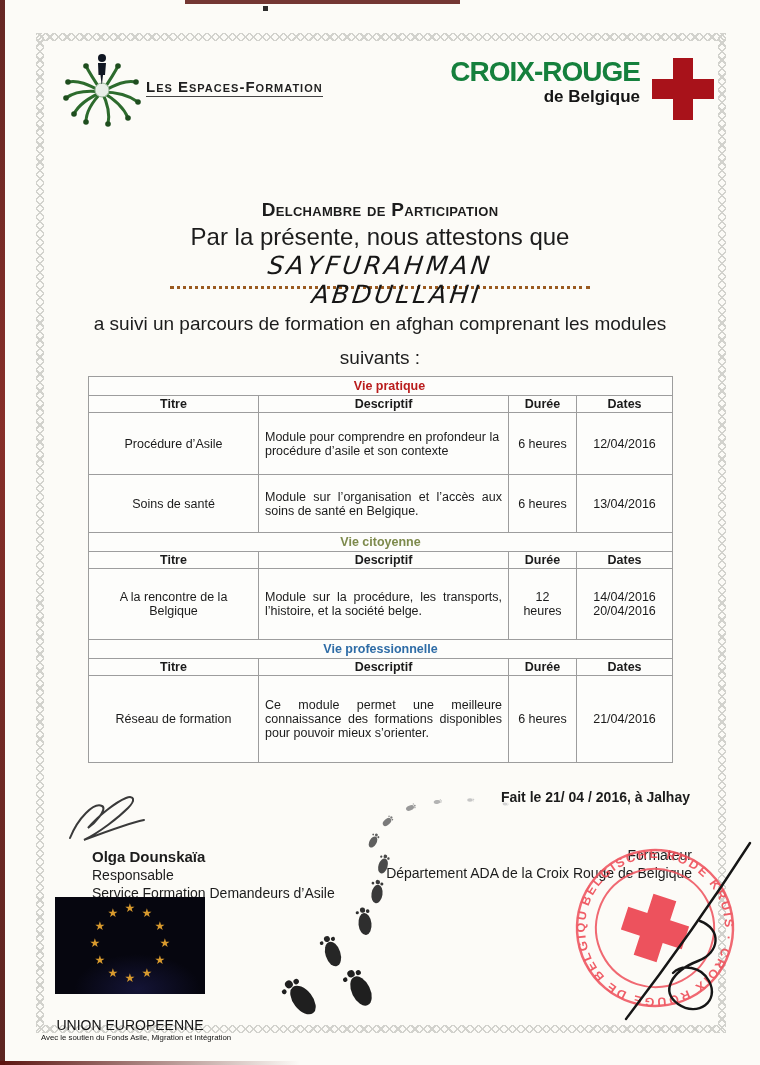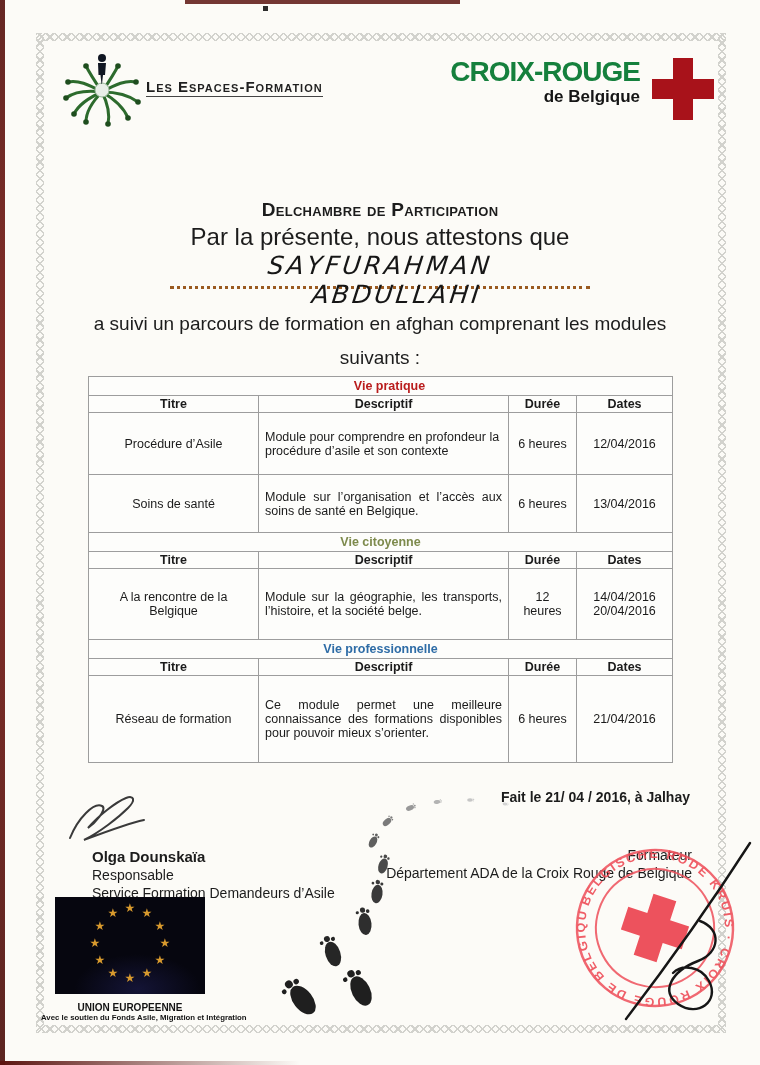--- a/index.html
+++ b/index.html
@@ -63,22 +63,22 @@
   .signer-left { position:absolute; left:92px; top:848px; font-size:14px; line-height:18px; }
   .signer-left .sname { font-size:15px; font-weight:700; }
   .signer-right { position:absolute; right:68px; top:846px; text-align:right; font-size:14px; line-height:18px; z-index:2; white-space:nowrap; }
   .signer-right .sname { font-size:14.5px; font-weight:700; }
 
   
   .eu { position:absolute; left:55px; top:897px; width:150px; }
   .eu-flag { position:relative; width:150px; height:97px; background:
       radial-gradient(90px 50px at 55% 95%, #141436 0%, rgba(20,20,54,0) 70%), #06060f; overflow:hidden; }
   .eu-flag .st { position:absolute; font-size:12px; color:#d89a2e; transform:translate(-50%,-50%); line-height:1; }
-  .eu-cap1 { margin-top:8px; text-align:center; font-size:10px; font-weight:700; color:#131313; }
-  .eu-cap2 { margin-left:-14px; width:178px; text-align:left; font-size:7.8px; font-weight:700; color:#131313; white-space:nowrap; }
+  .eu-cap1 { margin-top:23px; text-align:center; font-size:14px; font-weight:400; color:#131313; }
+  .eu-cap2 { margin-left:-14px; width:178px; text-align:left; font-size:7.8px; font-weight:400; color:#131313; white-space:nowrap; }
 
   
   .footprints { position:absolute; left:265px; top:793px; z-index:1; }
   .stamp { position:absolute; left:565px; top:838px; z-index:3; opacity:.88; }
   .stamp-sign { position:absolute; left:588px; top:833px; z-index:4; }
 </style>
 </head>
 <body>
 
 <div class="page">
@@ -183,21 +183,21 @@
           <td colspan="4">Vie citoyenne</td>
         </tr>
         <tr class="col-head">
           <td>Titre</td>
           <td>Descriptif</td>
           <td>Durée</td>
           <td>Dates</td>
         </tr>
         <tr class="r3">
           <td class="cell-center">A la rencontre de la Belgique</td>
-          <td class="desc-just">Module sur la géographie, les transports, l’histoire, et la société belge.</td>
+          <td class="desc-just">Module sur la procédure, les transports, l’histoire, et la société belge.</td>
           <td class="cell-center">12 heures</td>
           <td class="cell-center">
             <div>14/04/2016</div>
             <div>20/04/2016</div>
           </td>
         </tr>
         <tr class="sec-title c-pro">
           <td colspan="4">Vie professionnelle</td>
         </tr>
         <tr class="col-head">

